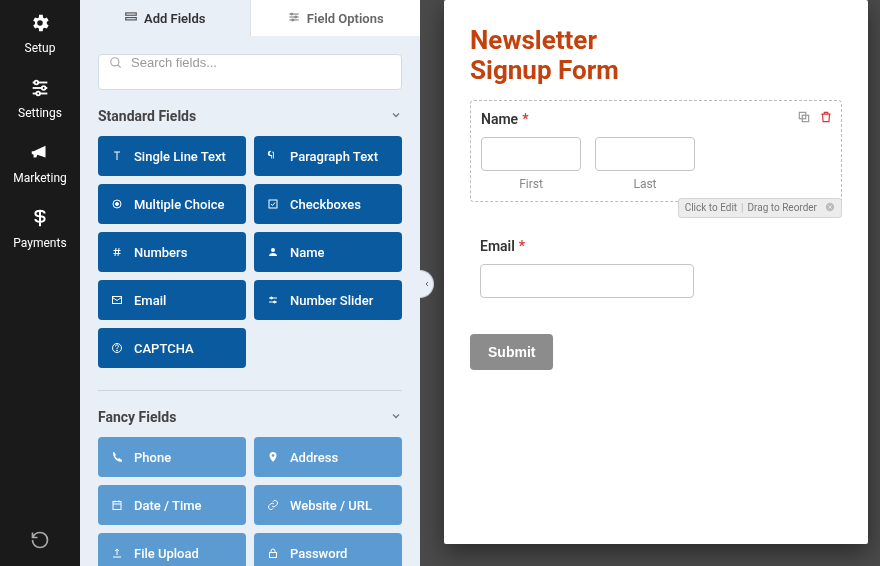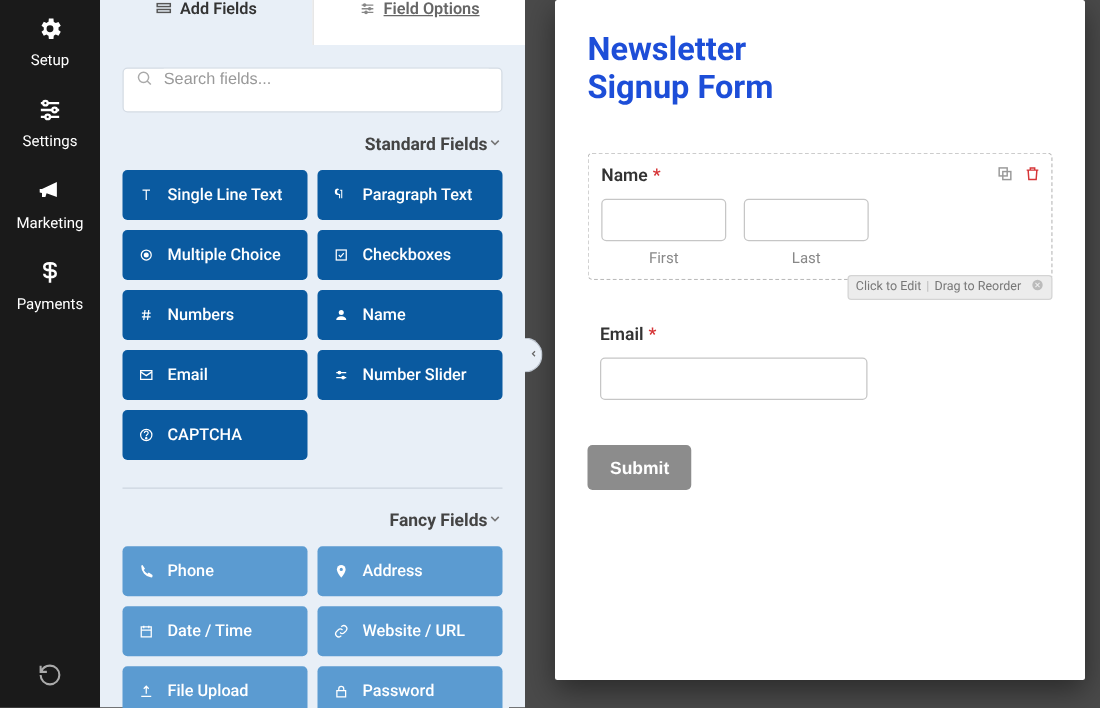--- a/index.html
+++ b/index.html
@@ -10,49 +10,49 @@
   .sidebar { width: 80px; background: #1a1a1a; display: flex; flex-direction: column; color: #fff; }
   .side-item { display: flex; flex-direction: column; align-items: center; justify-content: center; padding: 12px 0 10px; cursor: pointer; font-size: 12px; color: #fff; }
   .side-item.active { background: #e27730; }
   .side-item .icon { margin-bottom: 4px; }
   .side-spacer { flex: 1; }
   .side-bottom { padding: 12px 0; display:flex; align-items:center; justify-content:center; }
 
   
   .panel { width: 340px; background: #e8eff7; display: flex; flex-direction: column; position: relative; }
   .tabs { display: flex; height: 36px; background: #fff; }
-  .tab { flex: 1; display: flex; align-items: flex-start; justify-content: center; font-size: 13px; font-weight: 600; color: #555; gap: 6px; cursor:pointer; }
+  .tab { flex: 1; display: flex; align-items: center; justify-content: center; font-size: 13px; font-weight: 600; color: #555; gap: 6px; cursor:pointer; }
   .tab.active { background: #e8eff7; color:#333; }
-  .tab.inactive { background: #fff; color:#666; border-left:1px solid #e0e0e0;text-decoration:underline; }
+  .tab.inactive { background: #fff; color:#666; border-left:1px solid #e0e0e0; }
 
   .panel-scroll { flex: 1; overflow-y: auto; padding: 18px 18px 12px 18px; position: relative; }
   .panel-scroll::-webkit-scrollbar { width: 8px; }
   .panel-scroll::-webkit-scrollbar-track { background: transparent; }
   .panel-scroll::-webkit-scrollbar-thumb { background: #aab4c2; border-radius:4px; }
 
   .search-box { background: #fff; border: 1px solid #d4dbe4; border-radius: 4px; height: 36px; display: flex; align-items: flex-start; padding: 0 10px; gap: 8px; margin-bottom: 18px; }
   .search-box input { border: none; outline: none; flex: 1; font-size: 13px; }
   .search-box input::placeholder { color: #999; }
   .search-box svg { flex-shrink:0; }
 
-  .section-header { display: flex; justify-content: flex-end; align-items: center; font-size: 14px; font-weight: 700; color: #444; margin-bottom: 12px; }
+  .section-header { display: flex; justify-content: space-between; align-items: center; font-size: 14px; font-weight: 700; color: #444; margin-bottom: 12px; }
 
   .field-grid { display: grid; grid-template-columns: 1fr 1fr; gap: 8px; margin-bottom: 22px; }
   .field-btn { background: #0a5aa0; color: #fff; border-radius: 4px; height: 40px; display: flex; align-items: center; padding: 0 12px; font-size: 13px; font-weight: 500; cursor:pointer; gap:10px;text-align:center; }
   .field-btn.faded { background: #5b9bd1; }
   .field-btn .ficon { width:14px; display:flex; align-items:center; justify-content:center; }
 
   .section-rule { border:none; border-top:1px solid #cbd5e0; margin-bottom:18px; }
 
   .collapse-handle { position:absolute; right:-14px; top:270px; width:14px; height:28px; background:#e8eff7; border:1px solid #c0c8d2; border-left:none; border-radius:0 14px 14px 0; display:flex; align-items:center; justify-content:center; font-size:10px; color:#666; }
 
   
   .canvas-area { flex: 1; background: #4a4a4a; padding: 0 12px 22px 24px; display:flex; }
   .form-card { background: #fff; flex:1; border-radius: 2px; box-shadow: 0 8px 24px rgba(0,0,0,.45); padding: 26px 26px 30px; }
-  .form-title { font-size: 26px; font-weight: 700; line-height: 1.15; color:#1d4ed8; margin-bottom: 36px; }
+  .form-title { font-size: 26px; font-weight: 700; line-height: 1.15; color:#c2410c; margin-bottom: 14px; }
 
   .form-field { padding: 10px 10px 10px 10px; margin-bottom: 12px; position: relative; }
   .form-field.selected { border: 1px dashed #bbb; border-radius:4px; }
   .field-label { font-size: 14px; font-weight: 600; color:#333; margin-bottom: 10px; display:flex; align-items:center; gap:4px;}
   .req { color: #d63638; }
   .field-actions { position:absolute; top:8px; right:8px; display:flex; gap:8px; }
   .field-actions svg { cursor:pointer; }
 
   .name-inputs { display:flex; gap:14px; }
   .name-col { display:flex; flex-direction:column;text-align:center; }

